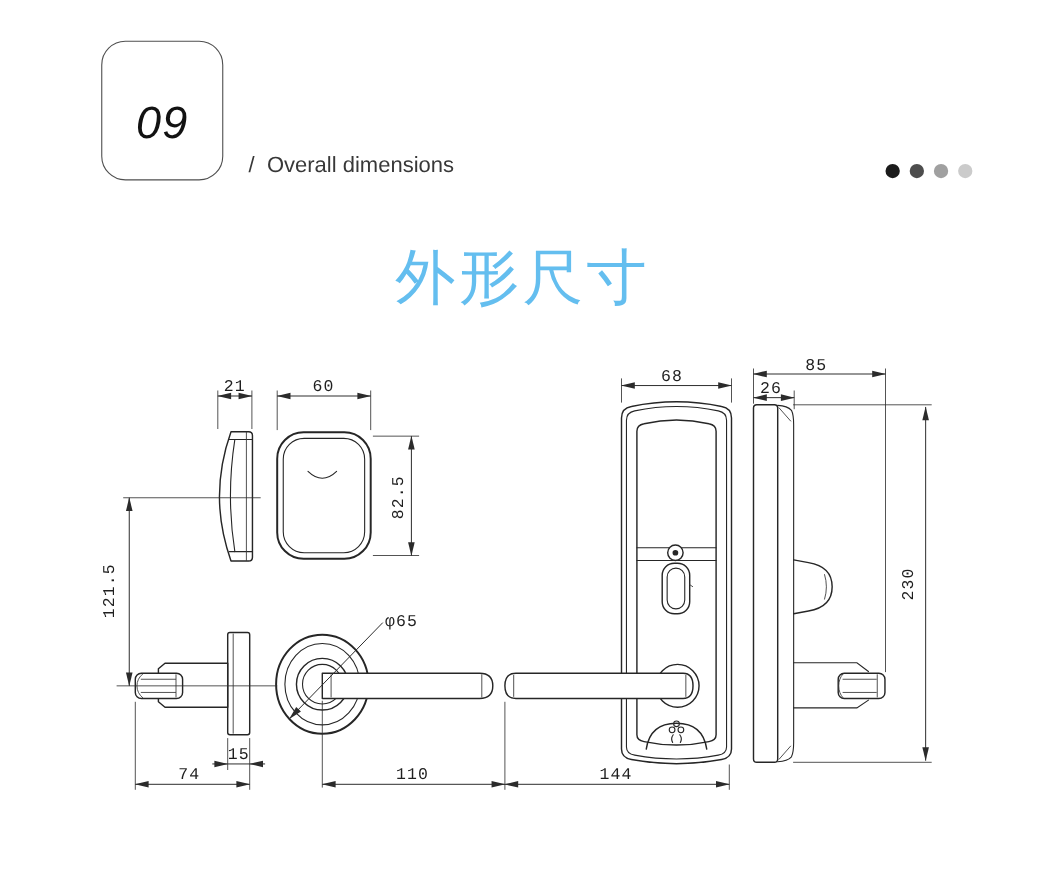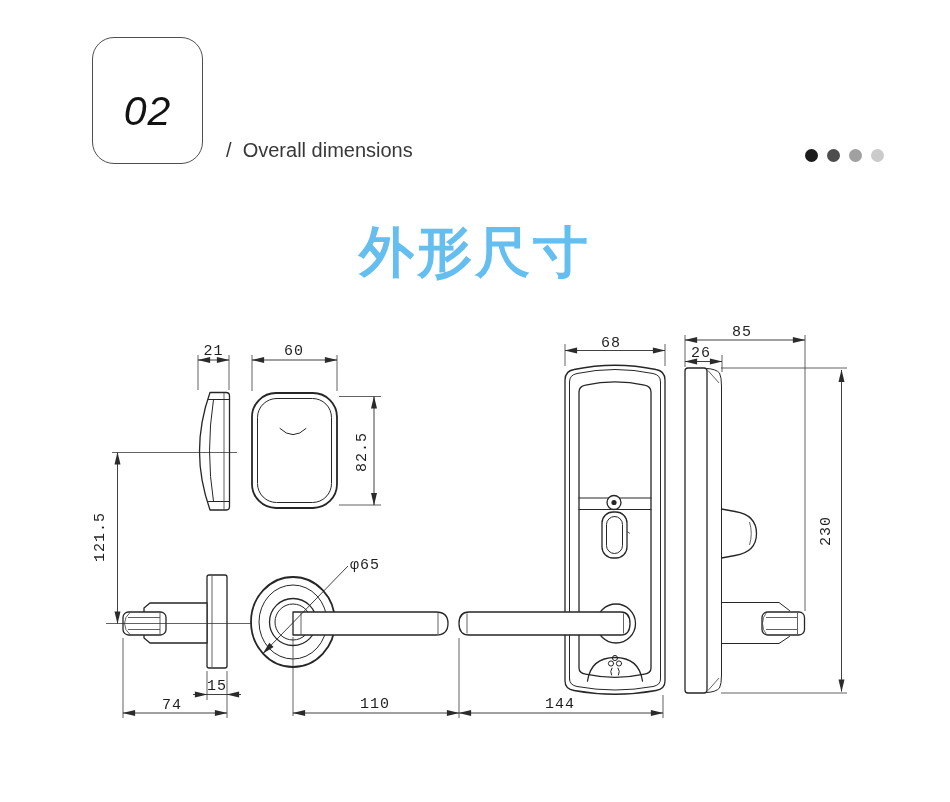--- a/index.html
+++ b/index.html
@@ -8,37 +8,37 @@
   .badge{position:absolute;left:92px;top:37px;width:111px;height:127px;
          border:1.6px solid #4f4f4f;border-radius:22px;box-sizing:border-box;
          text-align:center;}
   .badge-num{display:block;margin-top:50px;font-size:41px;font-style:italic;
              color:#121212;letter-spacing:1px;}
   .section-label{position:absolute;left:226px;top:139px;font-size:20px;
                  color:#383838;white-space:pre;}
   .dots{position:absolute;left:805px;top:149px;display:flex;gap:9px;}
   .dot{width:13px;height:13px;border-radius:50%;}
   .page-title{position:absolute;left:0;top:216px;width:950px;text-align:center;
-              font-size:55px;font-weight:700;letter-spacing:3px;}
+              font-size:55px;font-weight:400;letter-spacing:3px;}
   .drawing{position:absolute;left:0;top:0;}
   svg text{font-family:"Liberation Mono","DejaVu Sans Mono",monospace;
            font-size:15px;fill:#1f1f1f;letter-spacing:1px;}
   .ol{fill:none;stroke:#262626;stroke-width:1.3;stroke-linecap:round;stroke-linejoin:round;}
   .ol2{fill:none;stroke:#262626;stroke-width:1;stroke-linecap:round;}
   .olh{fill:none;stroke:#262626;stroke-width:1.8;}
   .thin{fill:none;stroke:#3a3a3a;stroke-width:.8;}
   .wh{fill:#ffffff;stroke:#262626;stroke-width:1.3;stroke-linejoin:round;}
   .ext{fill:none;stroke:#2f2f2f;stroke-width:.75;}
   .dim{fill:none;stroke:#2b2b2b;stroke-width:.9;}
 </style>
 </head>
 <body>
 
 <div class="badge">
-  <span class="badge-num">02</span>
+  <span class="badge-num">09</span>
 </div>
 <div class="section-label">/  Overall dimensions</div>
 <div class="dots">
   <span class="dot" style="background-color: rgb(27, 27, 27);"></span>
   <span class="dot" style="background-color: rgb(77, 77, 77);"></span>
   <span class="dot" style="background-color: rgb(160, 160, 160);"></span>
   <span class="dot" style="background-color: rgb(203, 203, 203);"></span>
 </div>
 <div class="page-title" style="color: rgb(100, 190, 239);">外形尺寸</div>
 

